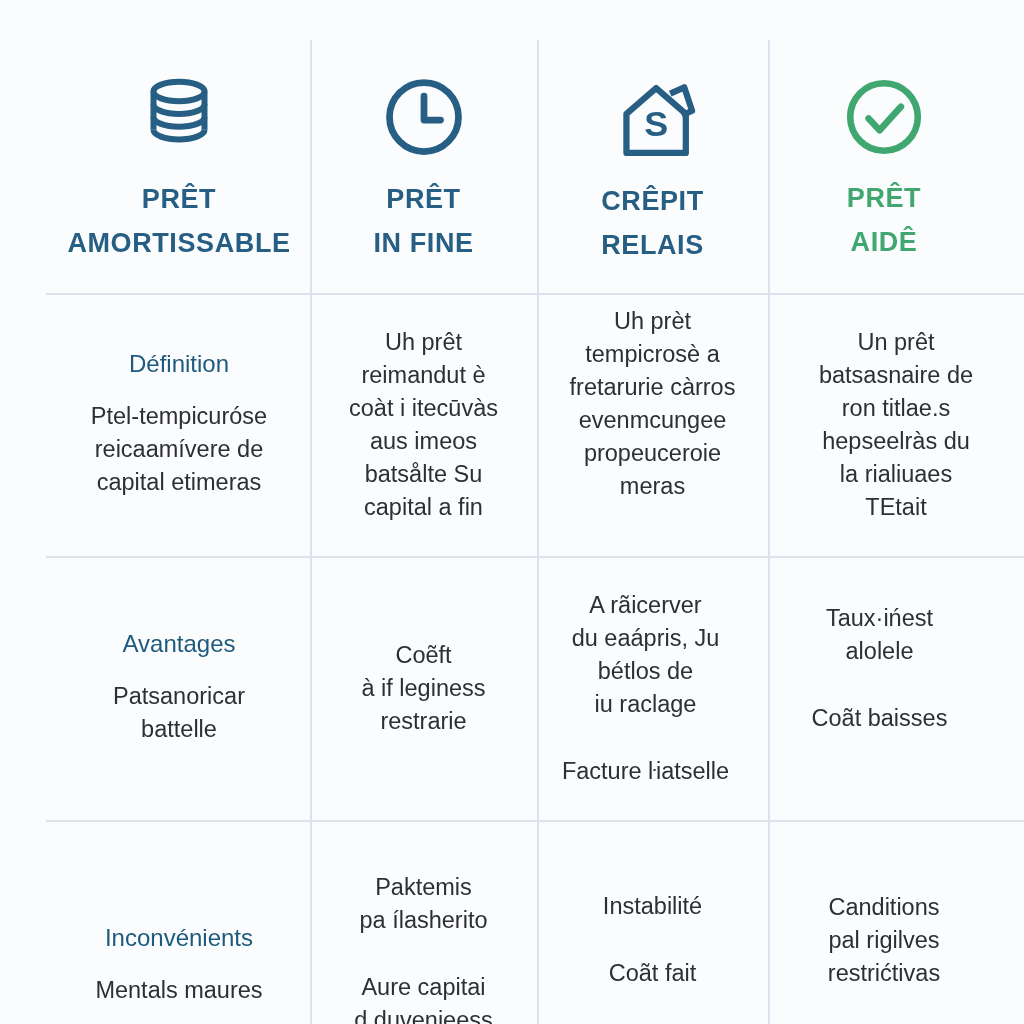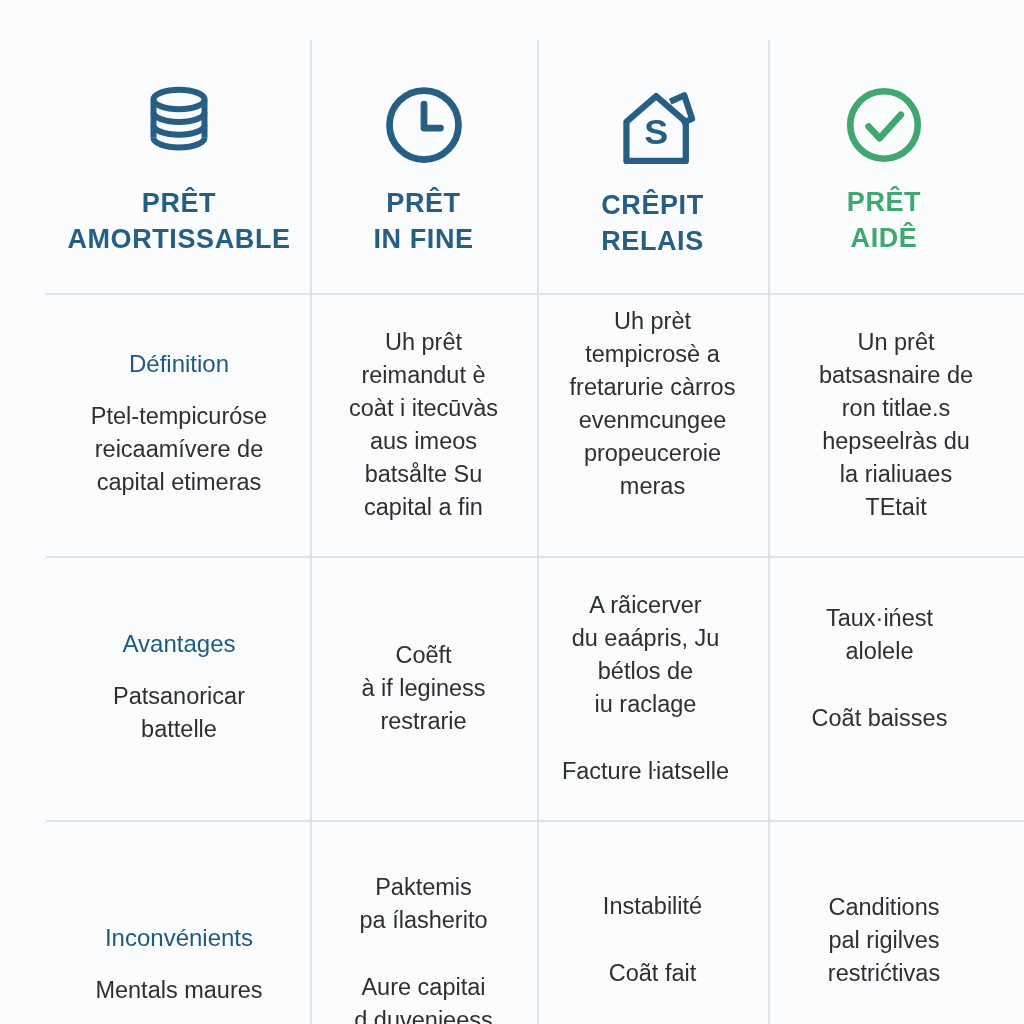--- a/index.html
+++ b/index.html
@@ -32,21 +32,21 @@
     flex-direction: column;
     align-items: center;
     justify-content: center;
     text-align: center;
   }
   .hdr-label {
     margin-top: 12px;
     font-size: 27px;
     font-weight: 700;
     letter-spacing: 0.6px;
-    line-height: 36px;
+    line-height: 44px;
     white-space: pre-line;
     color: #265e84;
   }
   .hdr-label.green { color: #3fa76f; }
   .row-heading {
     font-size: 24px;
     font-weight: 500;
     color: #1e5a7d;
     margin-bottom: 22px;
   }

